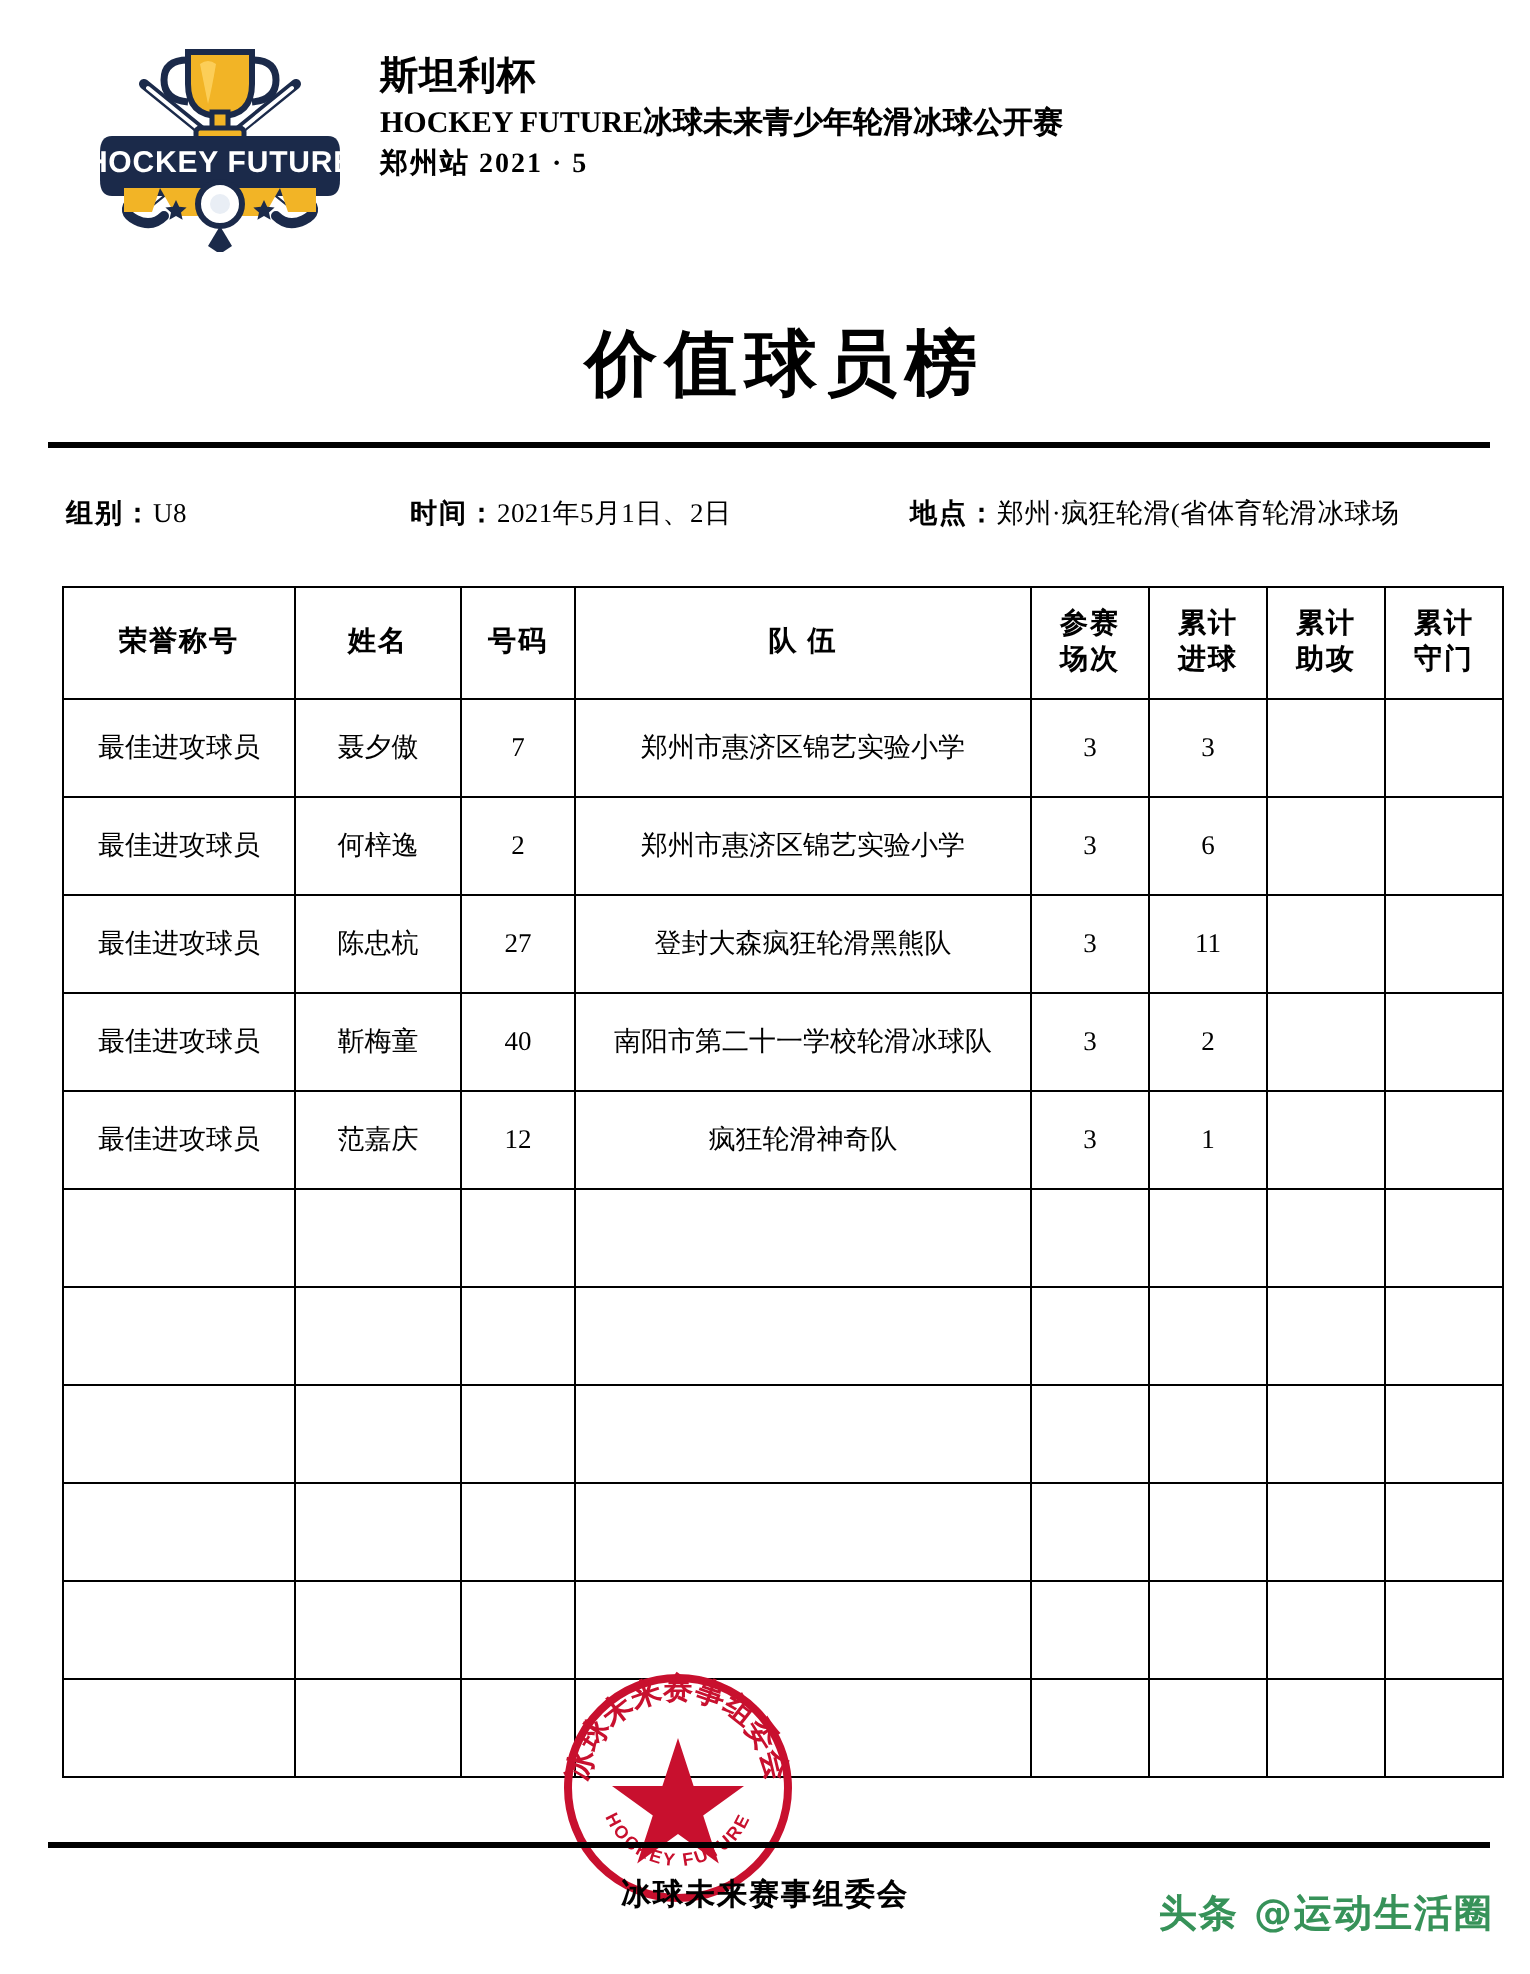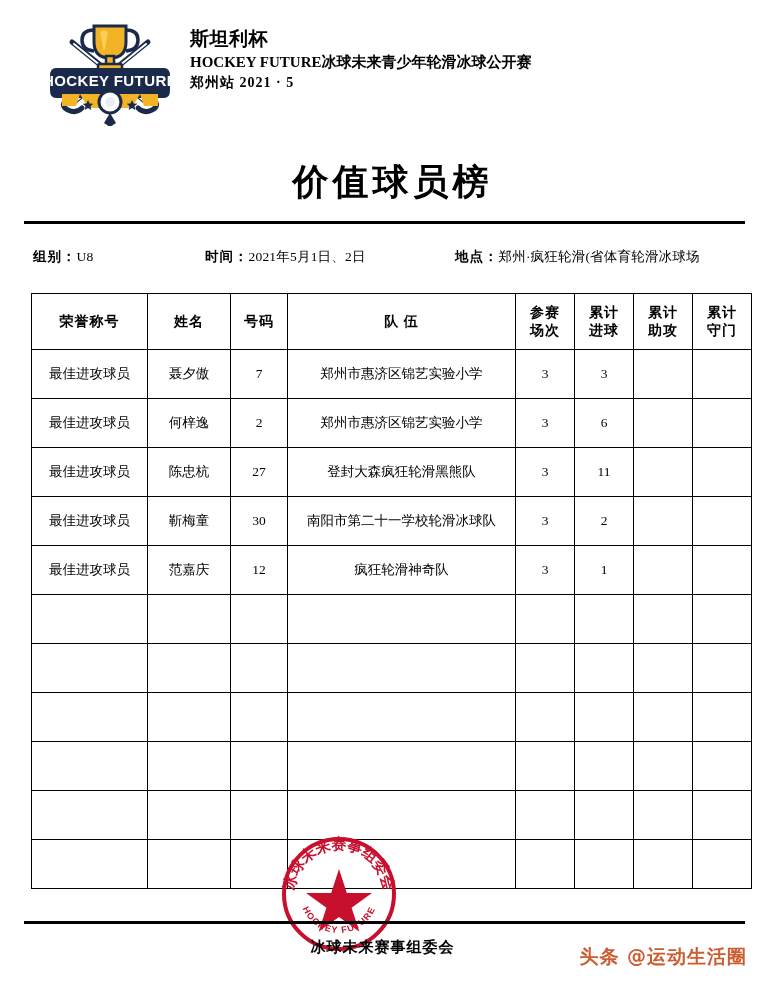--- a/index.html
+++ b/index.html
@@ -159,21 +159,21 @@
     font-size: 15px;
     font-weight: bold;
     letter-spacing: 1px;
   }
   .watermark {
     position: absolute;
     top: 944px;
     right: 18px;
     font-size: 19px;
     font-weight: bold;
-    color: #c2410c;
+    color: #15803d;
     font-family: "DejaVu Sans", sans-serif;
     letter-spacing: 1px;
     opacity: 0.85;
   }
 </style>
 </head>
 <body>
 
 <div class="header">
 
@@ -310,21 +310,21 @@
         <td>27</td>
         <td>登封大森疯狂轮滑黑熊队</td>
         <td>3</td>
         <td>11</td>
         <td></td>
         <td></td>
       </tr>
       <tr>
         <td>最佳进攻球员</td>
         <td>靳梅童</td>
-        <td>30</td>
+        <td>40</td>
         <td>南阳市第二十一学校轮滑冰球队</td>
         <td>3</td>
         <td>2</td>
         <td></td>
         <td></td>
       </tr>
       <tr>
         <td>最佳进攻球员</td>
         <td>范嘉庆</td>
         <td>12</td>

